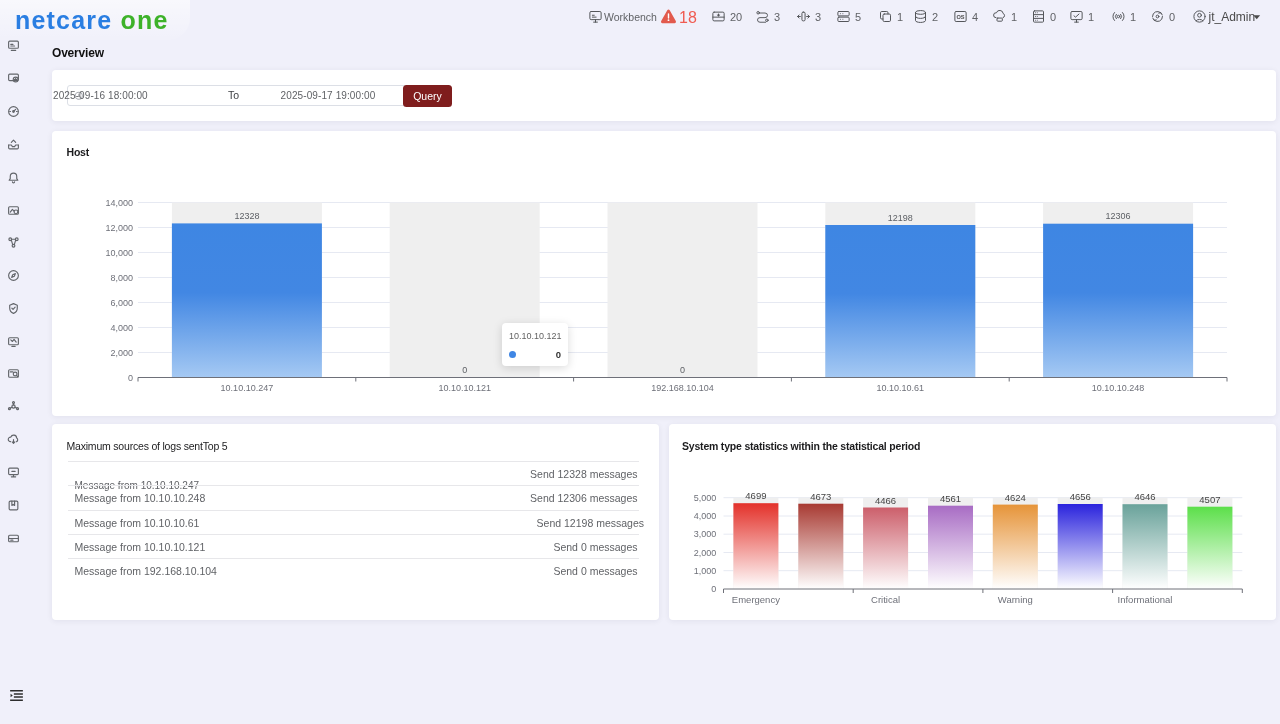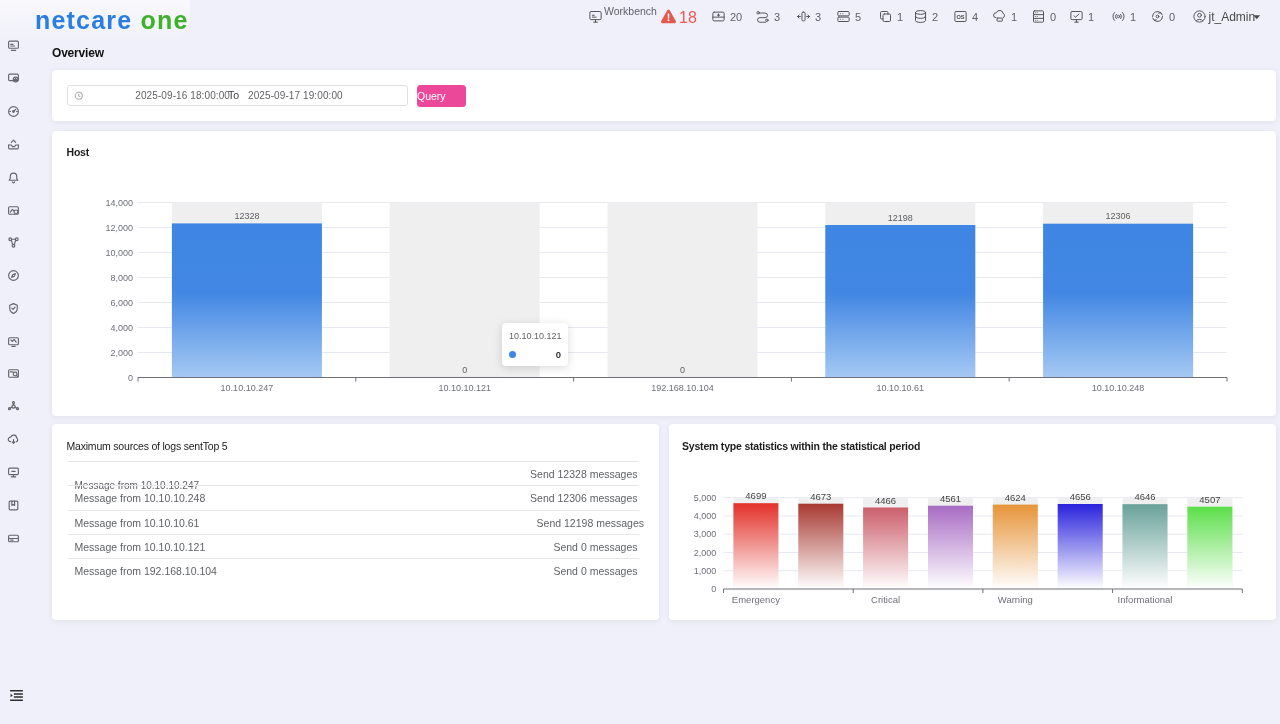--- a/index.html
+++ b/index.html
@@ -1,27 +1,27 @@
 <!DOCTYPE html>
 <html><head><meta charset="utf-8">
 <style>
 * { margin:0; padding:0; box-sizing:border-box; }
 html,body { width:1280px; height:724px; background:#f0f0fa; font-family:"Liberation Sans",sans-serif; overflow:hidden; }
 #page { position:relative; width:1280px; height:724px; }
 </style></head>
 <body>
 <div id="page">
 <div style="position:absolute;left:0;top:0;width:190px;height:40px;background:linear-gradient(180deg,rgba(255,255,255,0.55),rgba(255,255,255,0.05));border-radius:0 0 22px 0"></div>
-    <div style="position:absolute;left:15px;top:6px;font-family:'Liberation Sans',sans-serif;font-weight:bold;font-size:25px;letter-spacing:1.2px;line-height:28px;margin-left:20px;"><span style="color:#2a7ee2">netcare</span><span style="color:#3db229"> one</span></div>
+    <div style="position:absolute;left:15px;top:6px;font-family:'Liberation Sans',sans-serif;font-weight:bold;font-size:25px;letter-spacing:1.2px;line-height:28px;"><span style="color:#2a7ee2">netcare</span><span style="color:#3db229"> one</span></div>
     <svg style="position:absolute;left:588px;top:9px" width="15" height="15" viewBox="0 0 24 24" fill="none" stroke="#54565a" stroke-width="1.60" stroke-linecap="round" stroke-linejoin="round">
       <rect x="3" y="4" width="18" height="13" rx="2"></rect>
       <path d="M9 21h6M12 17v4"></path>
       <path d="M7 10h3M7 13h6"></path>
     </svg>
-    <div style="position:absolute;left:604px;top:5px;font-size:10.5px;color:#606266;line-height:13px">Workbench</div>
+    <div style="position:absolute;left:604px;top:11px;font-size:10.5px;color:#606266;line-height:13px">Workbench</div>
     <svg style="position:absolute;left:659.5px;top:7.5px" width="17" height="17" viewBox="0 0 24 24">
       <path d="M10.3 3.2 1.7 18.4c-.8 1.3.2 3 1.7 3h17.2c1.5 0 2.5-1.7 1.7-3L13.7 3.2c-.75-1.3-2.65-1.3-3.4 0z" fill="#e25a4d"></path>
       <path d="M12 8.5v5.5" stroke="#fff" stroke-width="2" stroke-linecap="round"></path>
       <circle cx="12" cy="17.2" r="1.3" fill="#fff"></circle>
     </svg>
     <div style="position:absolute;left:679px;top:10.5px;font-size:16px;color:#f05b51;line-height:13px">18</div>
     <svg style="position:absolute;left:711px;top:9px" width="15" height="15" viewBox="0 0 24 24" fill="none" stroke="#54565a" stroke-width="1.60" stroke-linecap="round" stroke-linejoin="round">
       <rect x="3" y="5" width="18" height="14" rx="2"></rect>
       <path d="M3 13h18"></path>
       <path d="M12 8v3"></path>
@@ -183,24 +183,24 @@
       <path d="M3 4.5h18M9 9.5h12M9 14.5h12M3 19.5h18" fill="none"></path>
       <path d="M2.5 9.2 6 12l-3.5 2.8z" fill="#2d2d2d" stroke="none"></path>
     </svg>
 <div style="position:absolute;left:52px;top:46px;font-size:12px;font-weight:bold;color:#111;letter-spacing:-0.2px">Overview</div>
     <div style="position:absolute;background:#fff;border-radius:4px;box-shadow:0 1px 6px rgba(30,30,60,0.07);left:52px;top:69.5px;width:1224px;height:51px"></div>
     <div style="position:absolute;left:67px;top:85px;width:341px;height:21px;border:1px solid #dcdfe6;border-radius:3px;background:#fff"></div>
     <svg style="position:absolute;left:74px;top:91px" width="9.5" height="9.5" viewBox="0 0 24 24" fill="none" stroke="#a8abb2" stroke-width="2.53" stroke-linecap="round" stroke-linejoin="round">
       <circle cx="12" cy="12" r="9"></circle>
       <path d="M12 7.5V12l3 2"></path>
     </svg>
-    <div style="position:absolute;left:68px;top:87px;width:162px;text-align:right;font-size:10px;color:#606266;line-height:17px;letter-spacing:0.1px">2025-09-16 18:00:00</div>
+    <div style="position:absolute;left:53px;top:87px;width:162px;text-align:left;font-size:10px;color:#606266;line-height:17px;letter-spacing:0.1px">2025-09-16 18:00:00</div>
     <div style="position:absolute;left:228px;top:86.5px;width:30px;text-align:left;font-size:10.5px;color:#3f4145;line-height:17px">To</div>
-    <div style="position:absolute;left:248px;top:87px;width:160px;font-size:10px;color:#606266;line-height:17px;letter-spacing:0.1px">2025-09-17 19:00:00</div>
-    <div style="position:absolute;left:417px;top:84.5px;width:49px;height:22px;background:#ec4899;border-radius:3.5px;color:#fff;font-size:10.5px;line-height:22px">Query</div>
+    <div style="position:absolute;left:248px;top:87px;width:160px;text-align:center;font-size:10px;color:#606266;line-height:17px;letter-spacing:0.1px">2025-09-17 19:00:00</div>
+    <div style="position:absolute;left:403px;top:84.5px;width:49px;height:22px;background:#7f1d1d;border-radius:3.5px;color:#fff;font-size:10.5px;text-align:center;line-height:22px">Query</div>
     <div style="position:absolute;background:#fff;border-radius:4px;box-shadow:0 1px 6px rgba(30,30,60,0.07);left:52px;top:130.5px;width:1224px;height:285.5px"></div>
     <div style="position:absolute;left:66.5px;top:146px;font-size:10.5px;font-weight:bold;color:#1c1c1e;letter-spacing:-0.2px">Host</div>
     <svg style="position:absolute;left:52px;top:130.5px" width="1224" height="285.5" font-family="'Liberation Sans',sans-serif">
       <line x1="86" y1="221.5" x2="1175" y2="221.5" stroke="#e6e9f2" stroke-width="1"></line>
       <line x1="86" y1="196.5" x2="1175" y2="196.5" stroke="#e6e9f2" stroke-width="1"></line>
       <line x1="86" y1="171.5" x2="1175" y2="171.5" stroke="#e6e9f2" stroke-width="1"></line>
       <line x1="86" y1="146.5" x2="1175" y2="146.5" stroke="#e6e9f2" stroke-width="1"></line>
       <line x1="86" y1="121.5" x2="1175" y2="121.5" stroke="#e6e9f2" stroke-width="1"></line>
       <line x1="86" y1="96.5" x2="1175" y2="96.5" stroke="#e6e9f2" stroke-width="1"></line>
       <line x1="86" y1="71.5" x2="1175" y2="71.5" stroke="#e6e9f2" stroke-width="1"></line>

